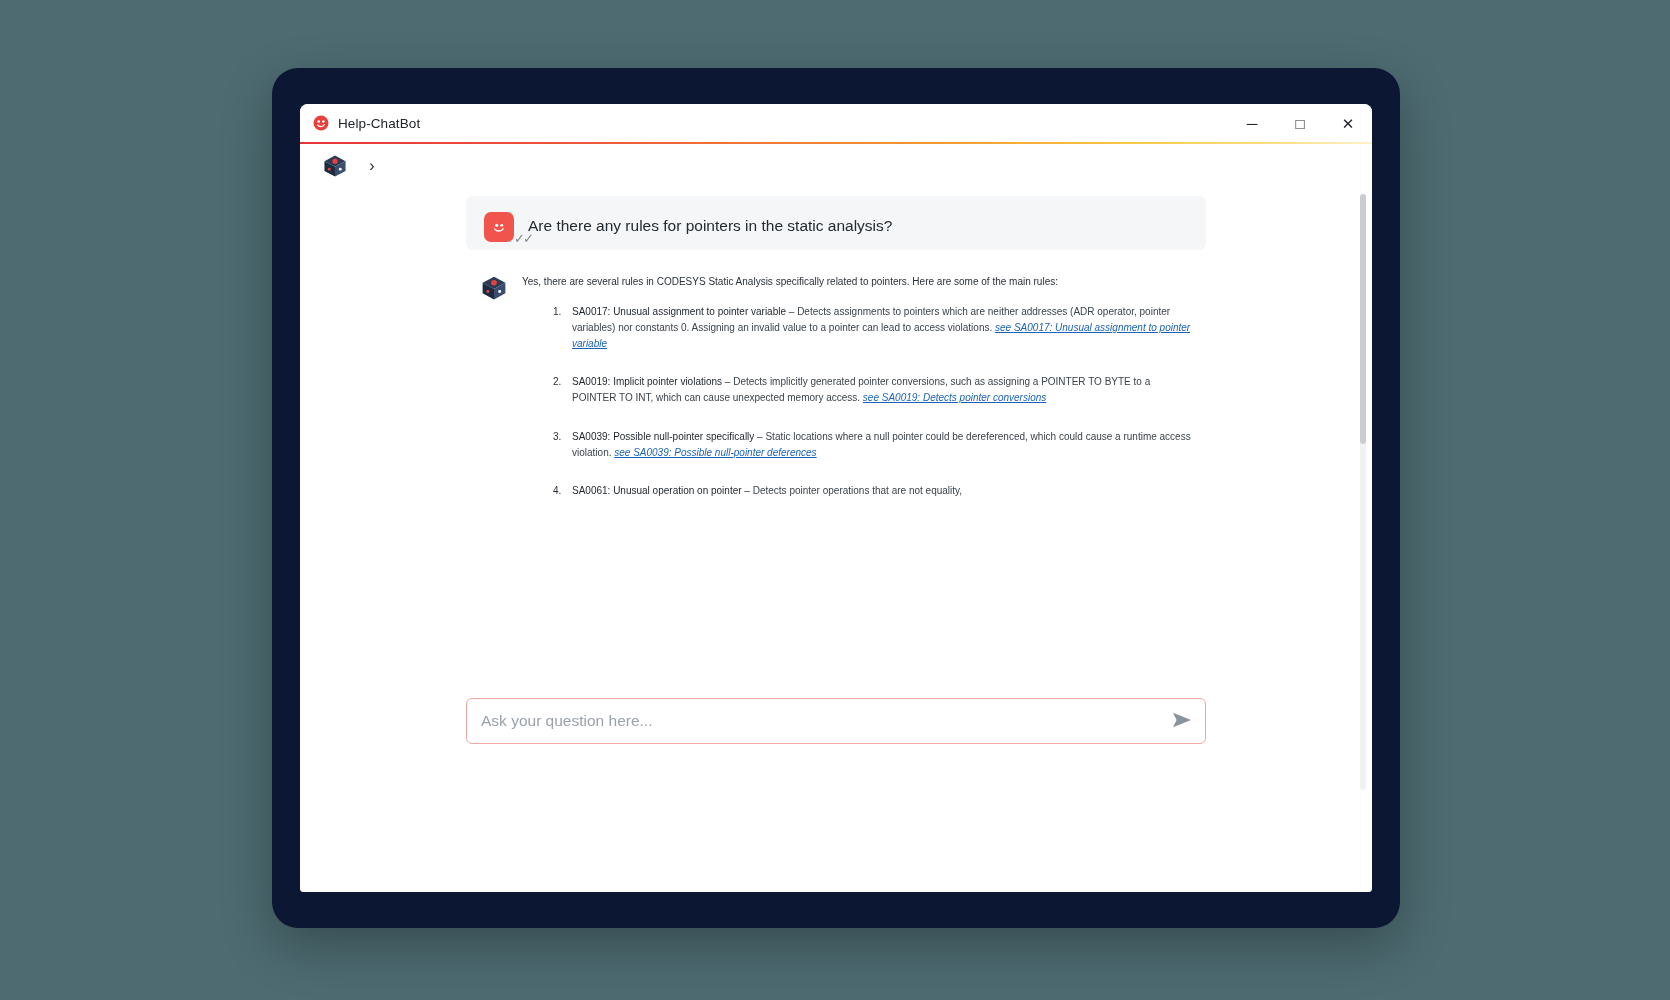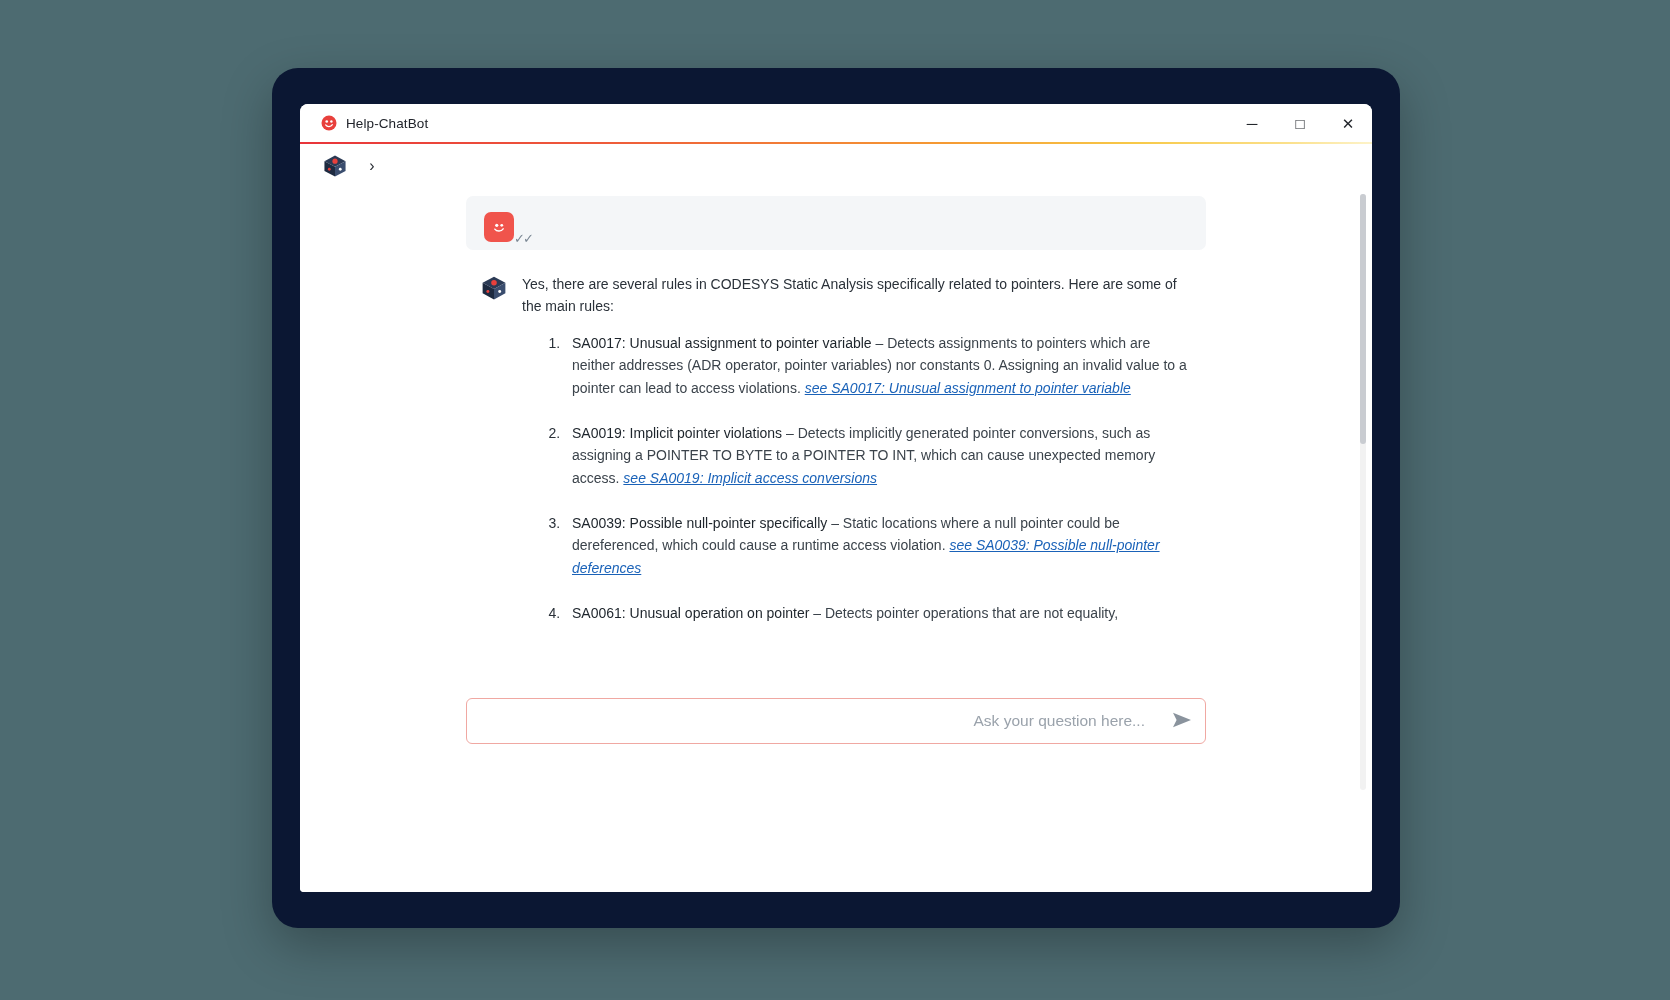--- a/index.html
+++ b/index.html
@@ -43,21 +43,21 @@
     height: 38px;
     flex: 0 0 38px;
     display: flex;
     align-items: center;
     background: #ffffff;
     position: relative;
   }
   #title-bar-left {
     display: flex;
     align-items: center;
-    padding-left: 20px;
+    padding-left: 12px;
     gap: 8px;
   }
   .app-logo-small {
     width: 18px;
     height: 18px;
     display: block;
   }
   #window-title {
     font-size: 13.5px;
     color: #21242b;
@@ -166,21 +166,21 @@
     gap: 14px;
     align-items: flex-start;
     padding-left: 14px;
   }
   .avatar-bot {
     flex: 0 0 28px;
     width: 28px; height: 28px;
     display:flex; align-items:center; justify-content:center;
   }
   #bot-body {
-    font-size: 14px;
+    font-size: 10px;
     color: #2a3139;
     line-height: 1.56;
     width: 672px;
   }
   #bot-intro { margin: 0 0 6px 0; }
 
   ol#rules-list {
     margin: 14px 0 0 0;
     padding-left: 42px;
   }
@@ -249,21 +249,20 @@
   }
   #question-input {
     flex: 1 1 auto;
     border: none;
     outline: none;
     font-size: 15.5px;
     font-family: "Liberation Sans", sans-serif;
     color: #6d28d9;
     padding: 0 14px;
     background: transparent;
-    text-align: right;
   }
   #question-input::placeholder { color: #9aa2ab; }
   #send-button {
     flex: 0 0 46px;
     height: 44px;
     display: flex;
     align-items: center;
     justify-content: center;
     cursor: pointer;
     background: transparent;
@@ -324,20 +323,21 @@
 
         <div id="user-message">
           <span class="avatar-user">
             <svg width="20" height="20" viewBox="0 0 24 24" xmlns="http://www.w3.org/2000/svg">
               <circle cx="12" cy="12" r="9.5" fill="#ffffff" opacity="0.0"></circle>
               <circle cx="9.3" cy="10" r="1.9" fill="#ffffff"></circle>
               <circle cx="15.3" cy="10" r="1.7" fill="#ffffff"></circle>
               <path d="M7 14.6 C9.4 17.8 14.8 17.6 17 14.2" stroke="#ffffff" stroke-width="1.7" fill="none" stroke-linecap="round"></path>
             </svg>
           </span>
+          <div class="user-text">Are there any rules for pointers in the static analysis?</div>
           <div id="read-receipt">✓✓</div>
         </div>
 
         <div id="bot-message">
           <span class="avatar-bot">
             <svg width="28" height="28" viewBox="0 0 32 32" xmlns="http://www.w3.org/2000/svg">
               <polygon points="16,3 29,10 16,17 3,10" fill="#2b3a55"></polygon>
               <polygon points="3,10 16,17 16,29 3,22" fill="#1d2a40"></polygon>
               <polygon points="29,10 16,17 16,29 29,22" fill="#3a4d6e"></polygon>
               <circle cx="16" cy="10" r="3.2" fill="#e8403c"></circle>
@@ -346,21 +346,21 @@
             </svg>
           </span>
           <div id="bot-body">
             <p id="bot-intro">Yes, there are several rules in CODESYS Static Analysis specifically related to pointers. Here are some of the main rules:</p>
 
             <ol id="rules-list">
               <li>
                 <span class="rule-title">SA0017: Unusual assignment to pointer variable</span><span class="rule-dash"> – Detects assignments to pointers which are neither addresses (ADR operator, pointer variables) nor constants 0. Assigning an invalid value to a pointer can lead to access violations. </span><span class="rule-link">see SA0017: Unusual assignment to pointer variable</span>
               </li>
               <li>
-                <span class="rule-title">SA0019: Implicit pointer violations</span><span class="rule-dash"> – Detects implicitly generated pointer conversions, such as assigning a POINTER TO BYTE to a POINTER TO INT, which can cause unexpected memory access. </span><span class="rule-link">see SA0019: Implicit access conversions</span>
+                <span class="rule-title">SA0019: Implicit pointer violations</span><span class="rule-dash"> – Detects implicitly generated pointer conversions, such as assigning a POINTER TO BYTE to a POINTER TO INT, which can cause unexpected memory access. </span><span class="rule-link">see SA0019: Detects pointer conversions</span>
               </li>
               <li>
                 <span class="rule-title">SA0039: Possible null-pointer specifically</span><span class="rule-dash"> – Static locations where a null pointer could be dereferenced, which could cause a runtime access violation. </span><span class="rule-link">see SA0039: Possible null-pointer deferences</span>
               </li>
               <li>
                 <span class="rule-title">SA0061: Unusual operation on pointer</span><span class="rule-dash"> – Detects pointer operations that are not equality,</span>
               </li>
             </ol>
           </div>
         </div>

